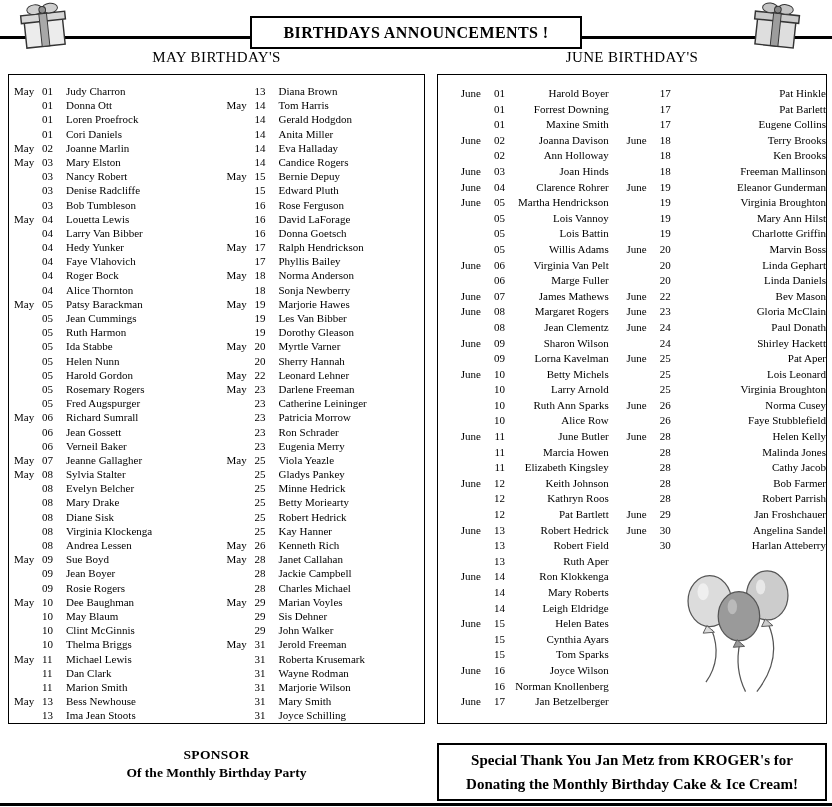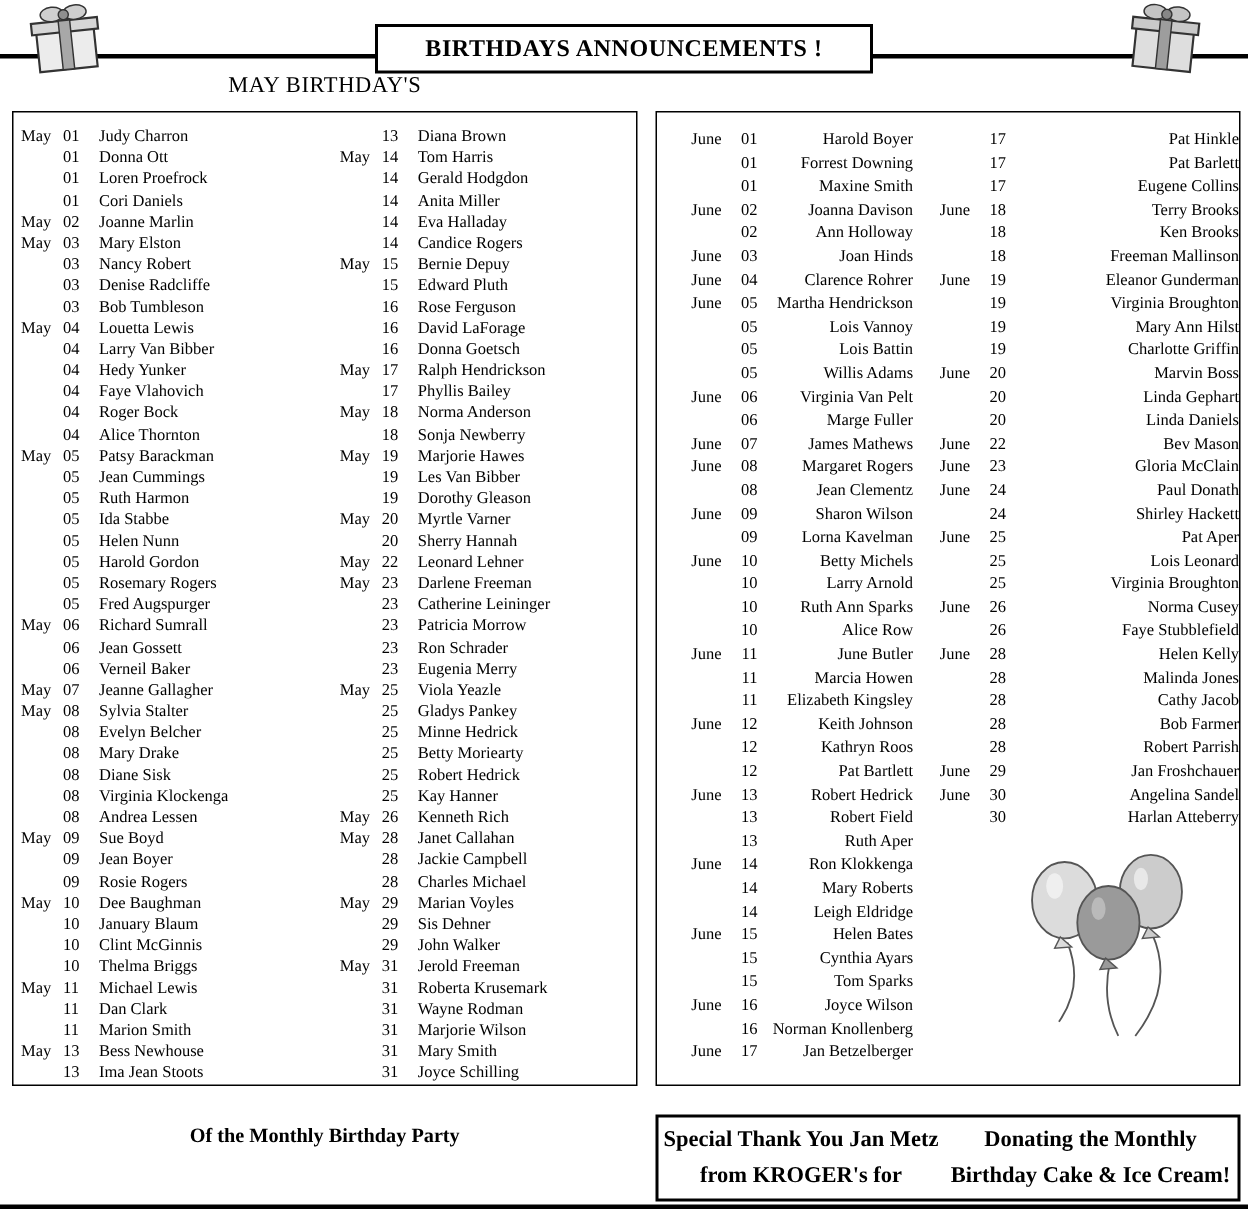--- a/index.html
+++ b/index.html
@@ -40,21 +40,21 @@
   .row .d { width:24px; flex:0 0 auto; }
   .row .n { flex:1 1 auto; overflow:visible; }
 
   .balloons { position:absolute; right:22px; bottom:14px; }
 
   .sponsor { position:absolute; left:8px; top:747px; width:417px; text-align:center; font-weight:bold; }
   .sponsor-line1 { font-size:13.5px; letter-spacing:.3px; }
   .sponsor-line2 { font-size:13.5px; margin-top:2px; }
 
   .thanks-box { position:absolute; left:437px; top:743px; width:390px; height:58px;
-    border:2.5px solid #000; display:flex; flex-direction:row; align-items:center; justify-content:center;
+    border:2.5px solid #000; display:flex; flex-direction:column; align-items:center; justify-content:center;
     font-weight:bold; font-size:15px; line-height:1.6; text-align:center; }
 </style>
 </head>
 <body>
 
 <div class="page">
 
   <div class="top-rule"></div>
 
   <div class="gift gift-left">
@@ -77,20 +77,21 @@
       <rect x="9" y="21" width="40" height="27" fill="#dedede" stroke="#333" stroke-width="1.5"></rect>
       <rect x="6" y="14" width="46" height="8" fill="#c9c9c9" stroke="#333" stroke-width="1.5"></rect>
       <rect x="25" y="14" width="8" height="34" fill="#9d9d9d" stroke="#333"></rect>
       <ellipse cx="21" cy="9" rx="8" ry="5" fill="#c4c4c4" stroke="#333"></ellipse>
       <ellipse cx="37" cy="9" rx="8" ry="5" fill="#c4c4c4" stroke="#333"></ellipse>
       <circle cx="29" cy="10" r="3.5" fill="#878787" stroke="#333"></circle>
     </svg>
   </div>
 
   <h2 class="sec-title may-title">MAY BIRTHDAY'S</h2>
+  <h2 class="sec-title june-title">JUNE BIRTHDAY'S</h2>
 
   <div class="list-box may-box">
     <div class="col">
         <div class="row">
           <span class="m">May</span>
           <span class="d">01</span>
           <span class="n">Judy Charron</span>
         </div>
         <div class="row">
           <span class="m"></span>
@@ -268,21 +269,21 @@
           <span class="n">Rosie Rogers</span>
         </div>
         <div class="row">
           <span class="m">May</span>
           <span class="d">10</span>
           <span class="n">Dee Baughman</span>
         </div>
         <div class="row">
           <span class="m"></span>
           <span class="d">10</span>
-          <span class="n">January Blaum</span>
+          <span class="n">May Blaum</span>
         </div>
         <div class="row">
           <span class="m"></span>
           <span class="d">10</span>
           <span class="n">Clint McGinnis</span>
         </div>
         <div class="row">
           <span class="m"></span>
           <span class="d">10</span>
           <span class="n">Thelma Briggs</span>
@@ -909,20 +910,21 @@
         <ellipse cx="71" cy="52" rx="22" ry="26" fill="#9a9a9a" stroke="#555" stroke-width="1.3"></ellipse>
         <path d="M69 77 l 8 7 l -12 1 z" fill="#9a9a9a" stroke="#555"></path>
         <ellipse cx="33" cy="26" rx="6" ry="9" fill="#f4f4f4" opacity="0.8"></ellipse>
         <ellipse cx="94" cy="21" rx="5" ry="8" fill="#efefef" opacity="0.8"></ellipse>
         <ellipse cx="64" cy="42" rx="5" ry="8" fill="#c2c2c2" opacity="0.8"></ellipse>
       </svg>
     </div>
   </div>
 
   <div class="sponsor">
+    <div class="sponsor-line1">SPONSOR</div>
     <div class="sponsor-line2">Of the Monthly Birthday Party</div>
   </div>
 
   <div class="thanks-box">
     <div>Special Thank You Jan Metz from KROGER's for</div>
     <div>Donating the Monthly Birthday Cake &amp; Ice Cream!</div>
   </div>
 
   <div class="bottom-rule"></div>
 

